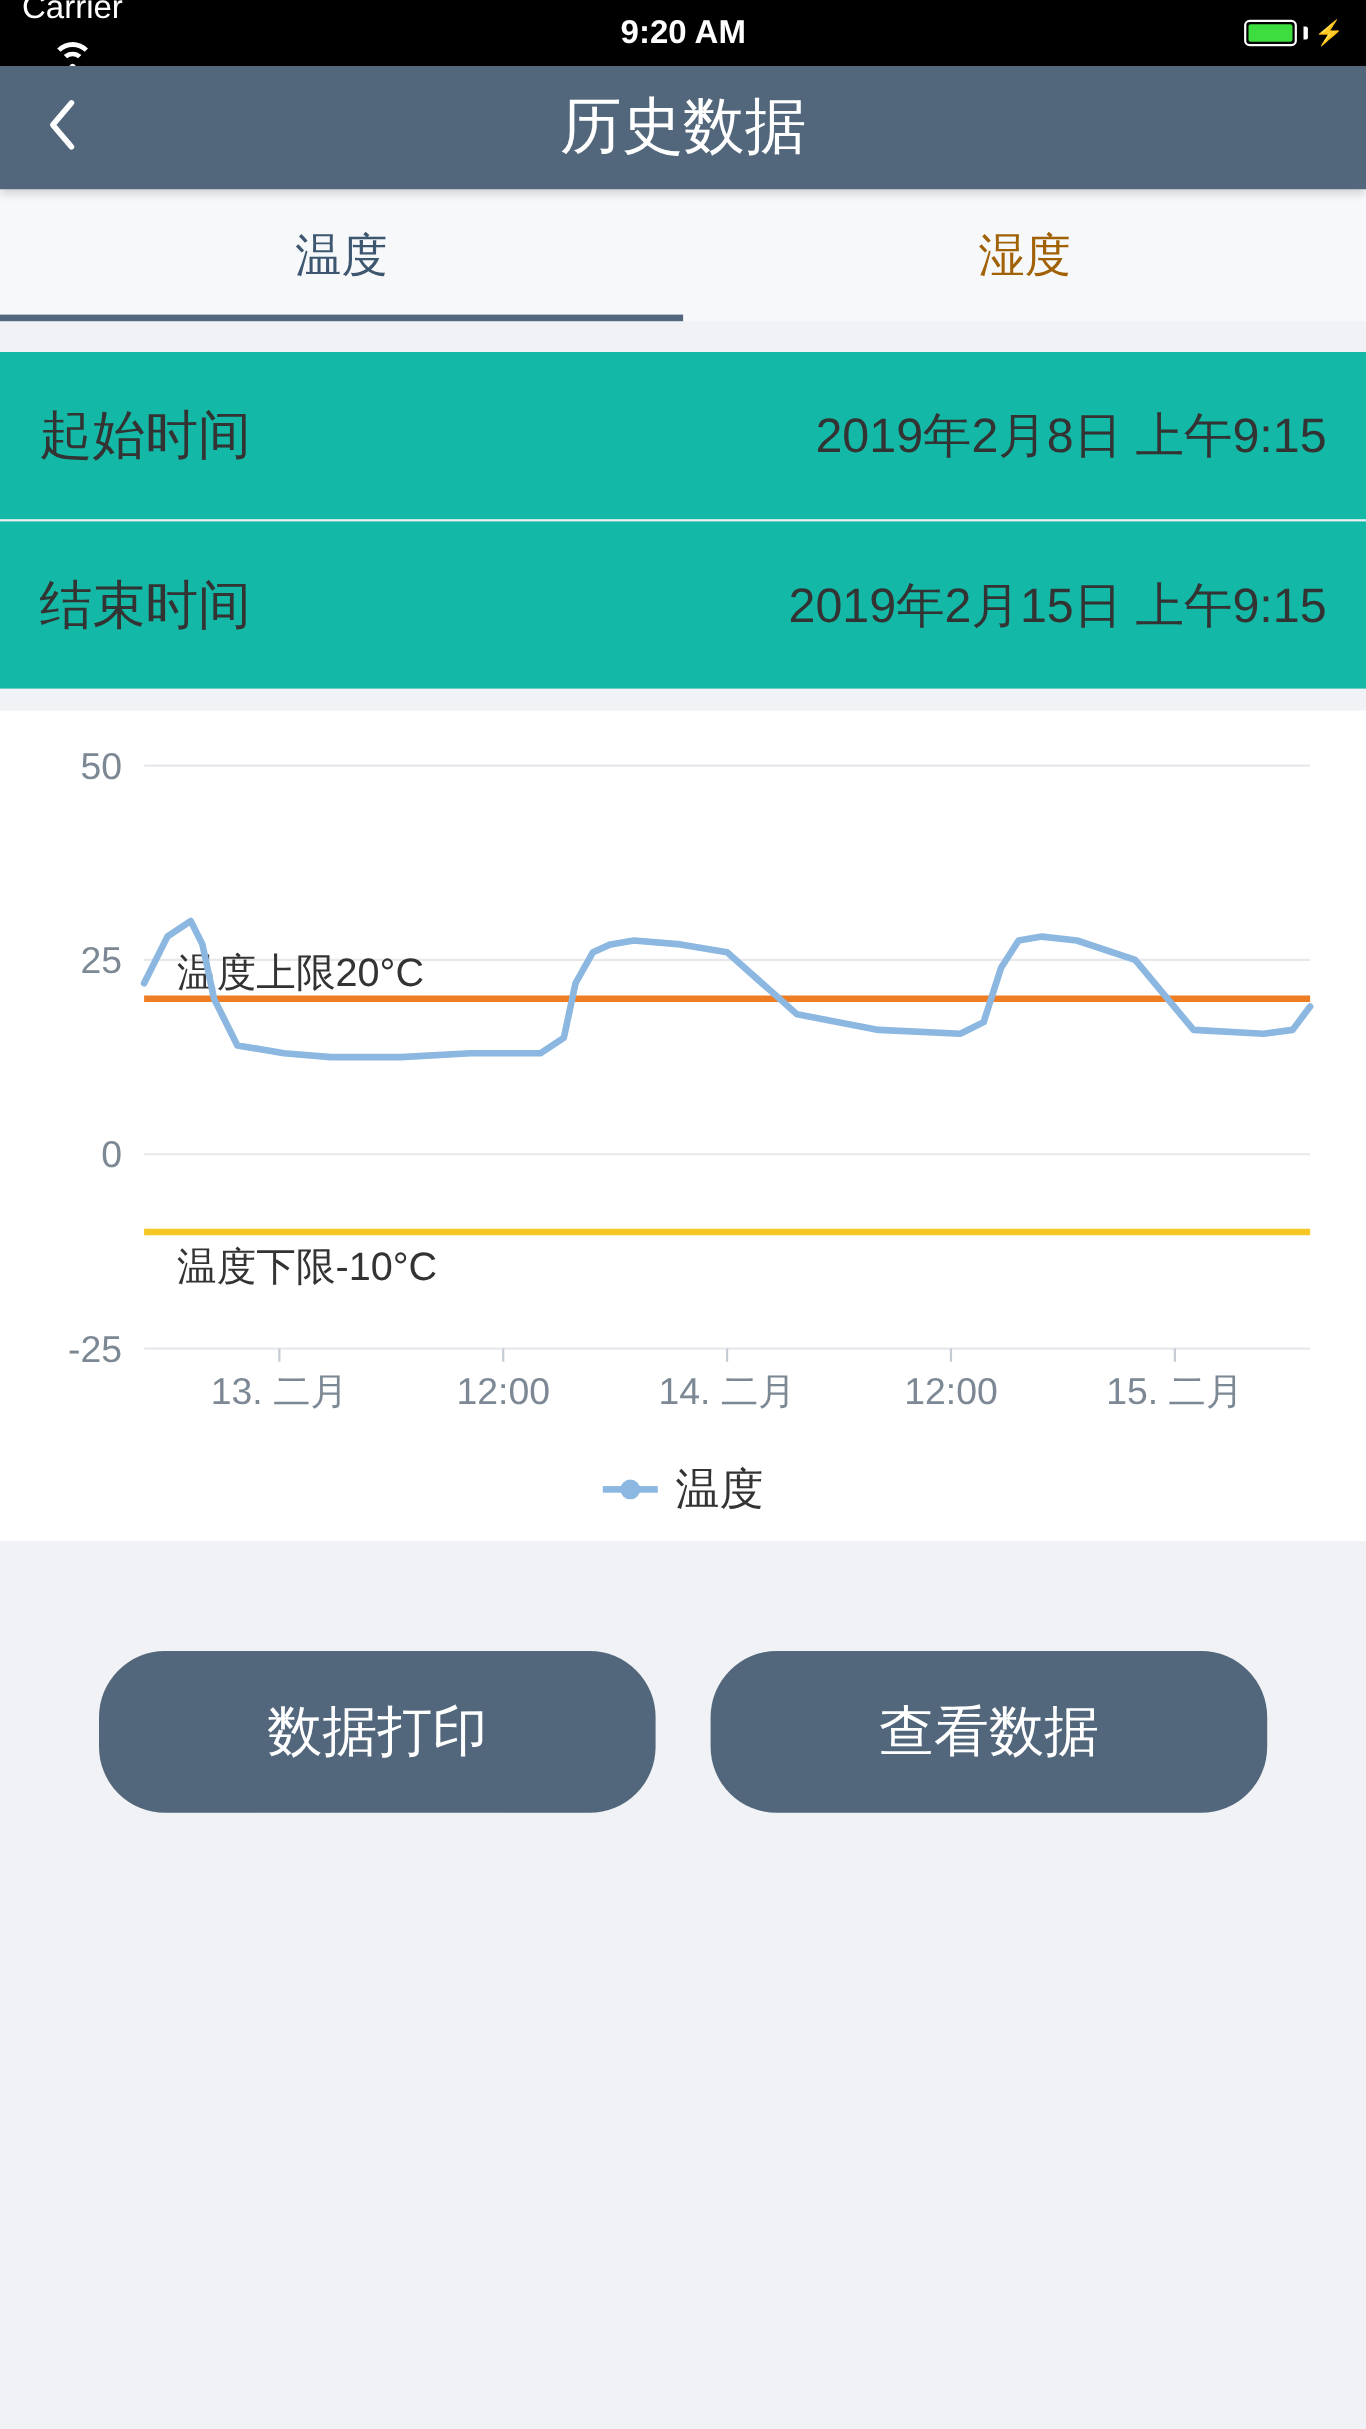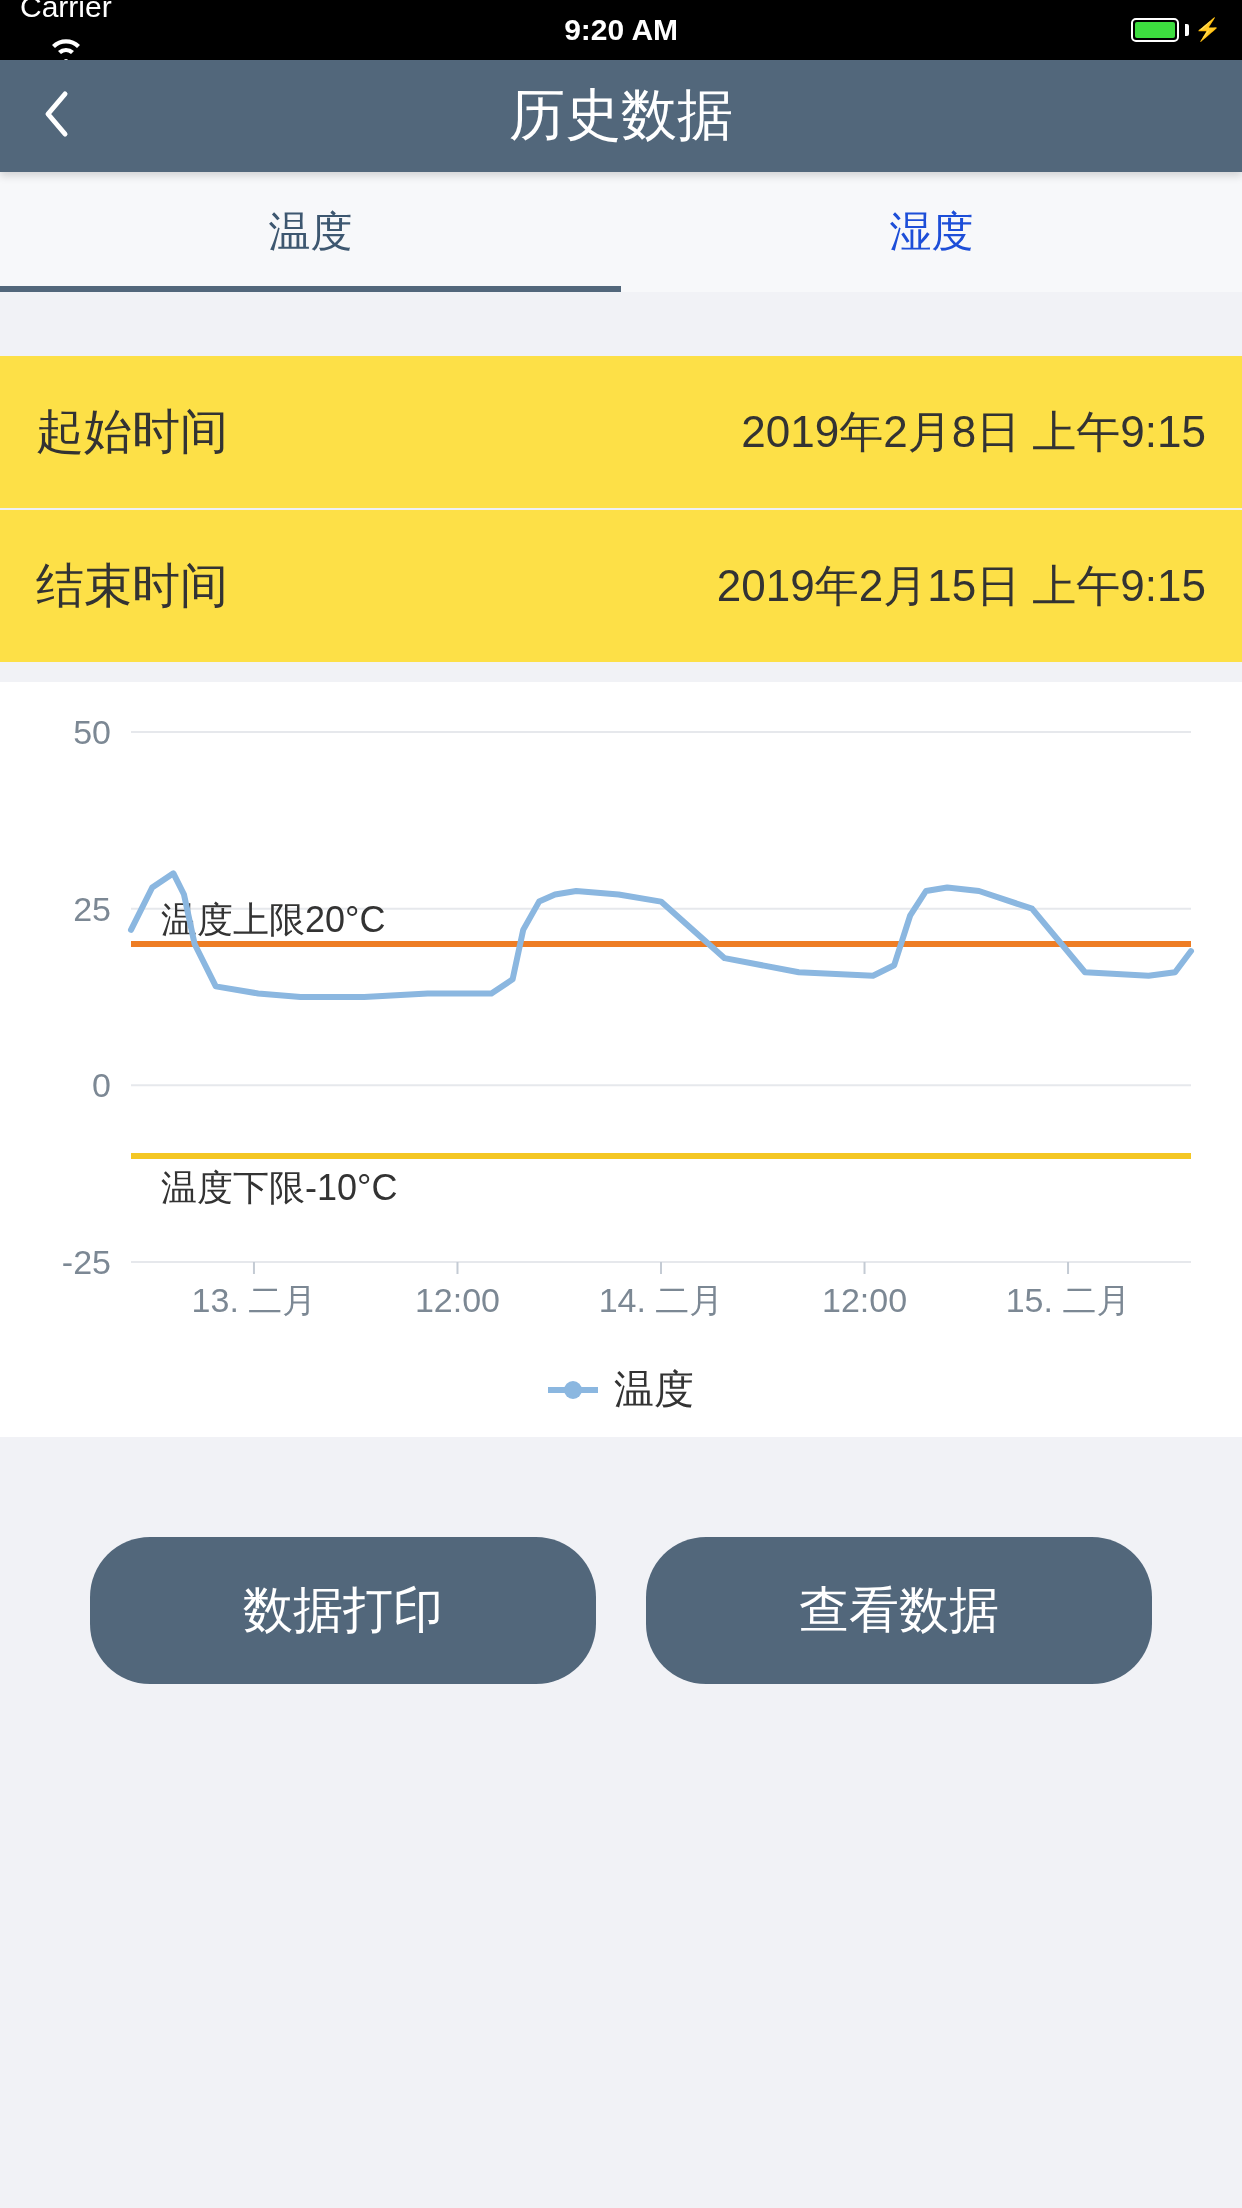--- a/index.html
+++ b/index.html
@@ -61,36 +61,36 @@
       display: flex;
       height: 120px;
       background: #f7f8fa;
     }
     .tab {
       flex: 1;
       display: flex;
       align-items: center;
       justify-content: center;
       font-size: 42px;
-      color: #1d4ed8;
+      color: #a16207;
       position: relative;
       cursor: pointer;
     }
     .tab.active { color: #3d5770; font-weight: 500; }
     .tab.active::after {
       content: '';
       position: absolute;
       bottom: 0; left: 0; right: 0;
       height: 6px;
       background: #52677b;
     }
 
     .content {
-      background: #fde047;
-      margin-top: 64px;
+      background: #14b8a6;
+      margin-top: 28px;
     }
     .row {
       display: flex;
       align-items: center;
       justify-content: space-between;
       padding: 44px 36px;
       border-bottom: 2px solid #eef0f3;
     }
     .row:last-of-type { border-bottom: none; }
     .row-label { font-size: 48px; color: #333; }

